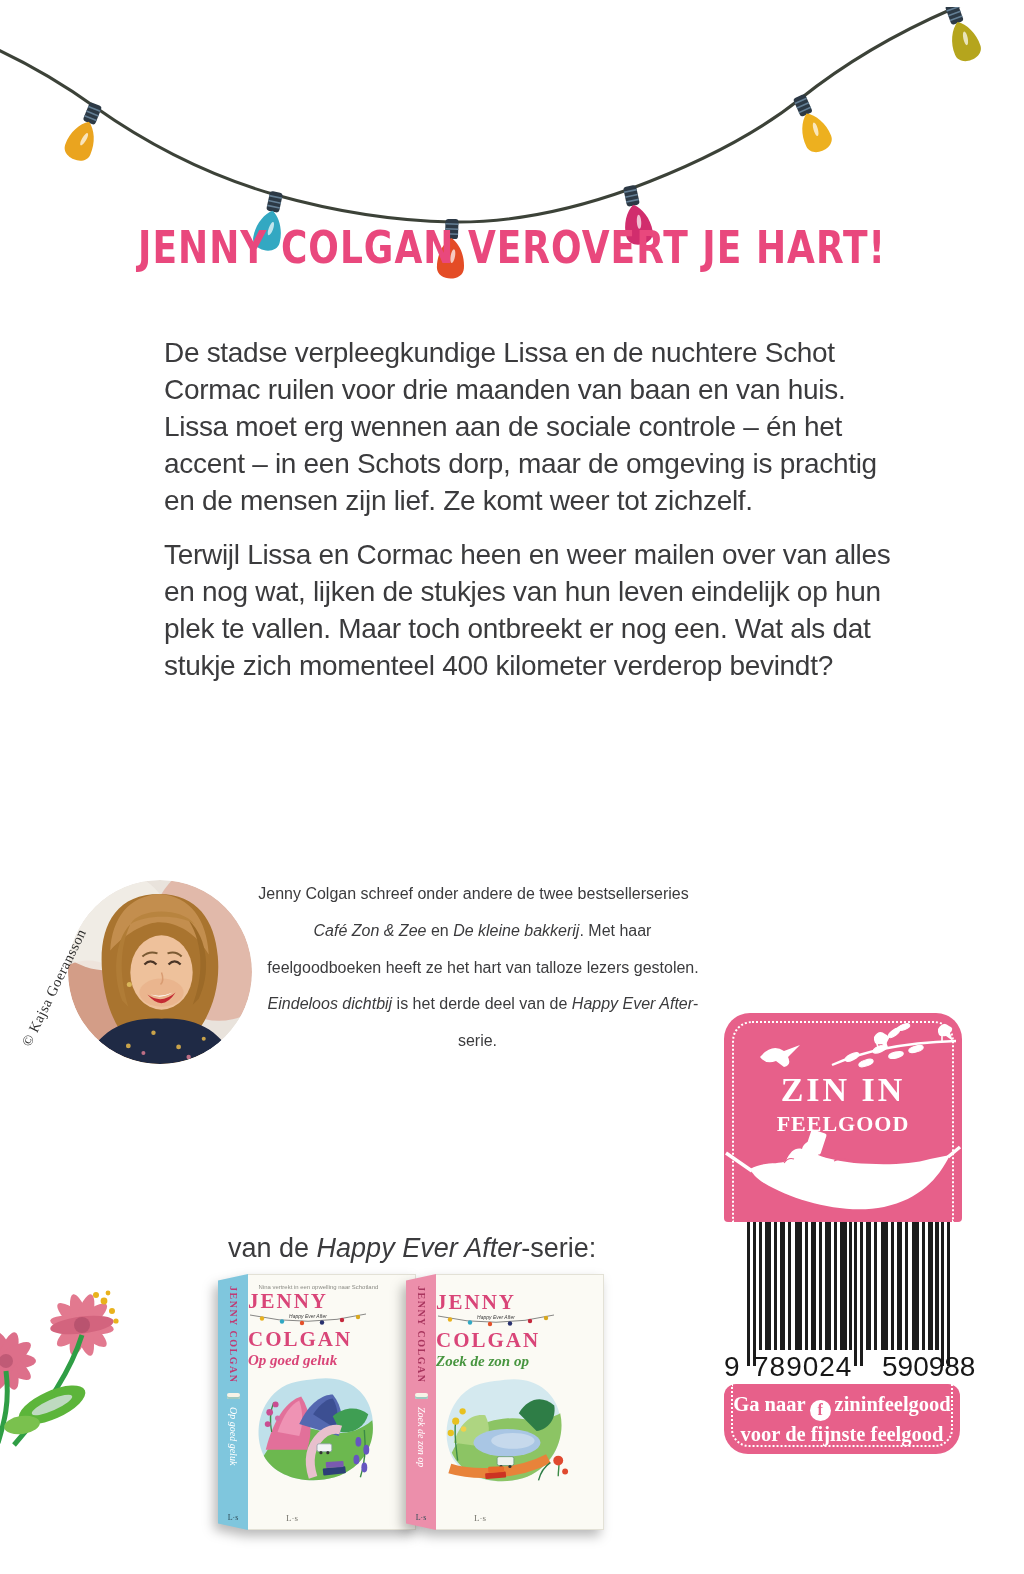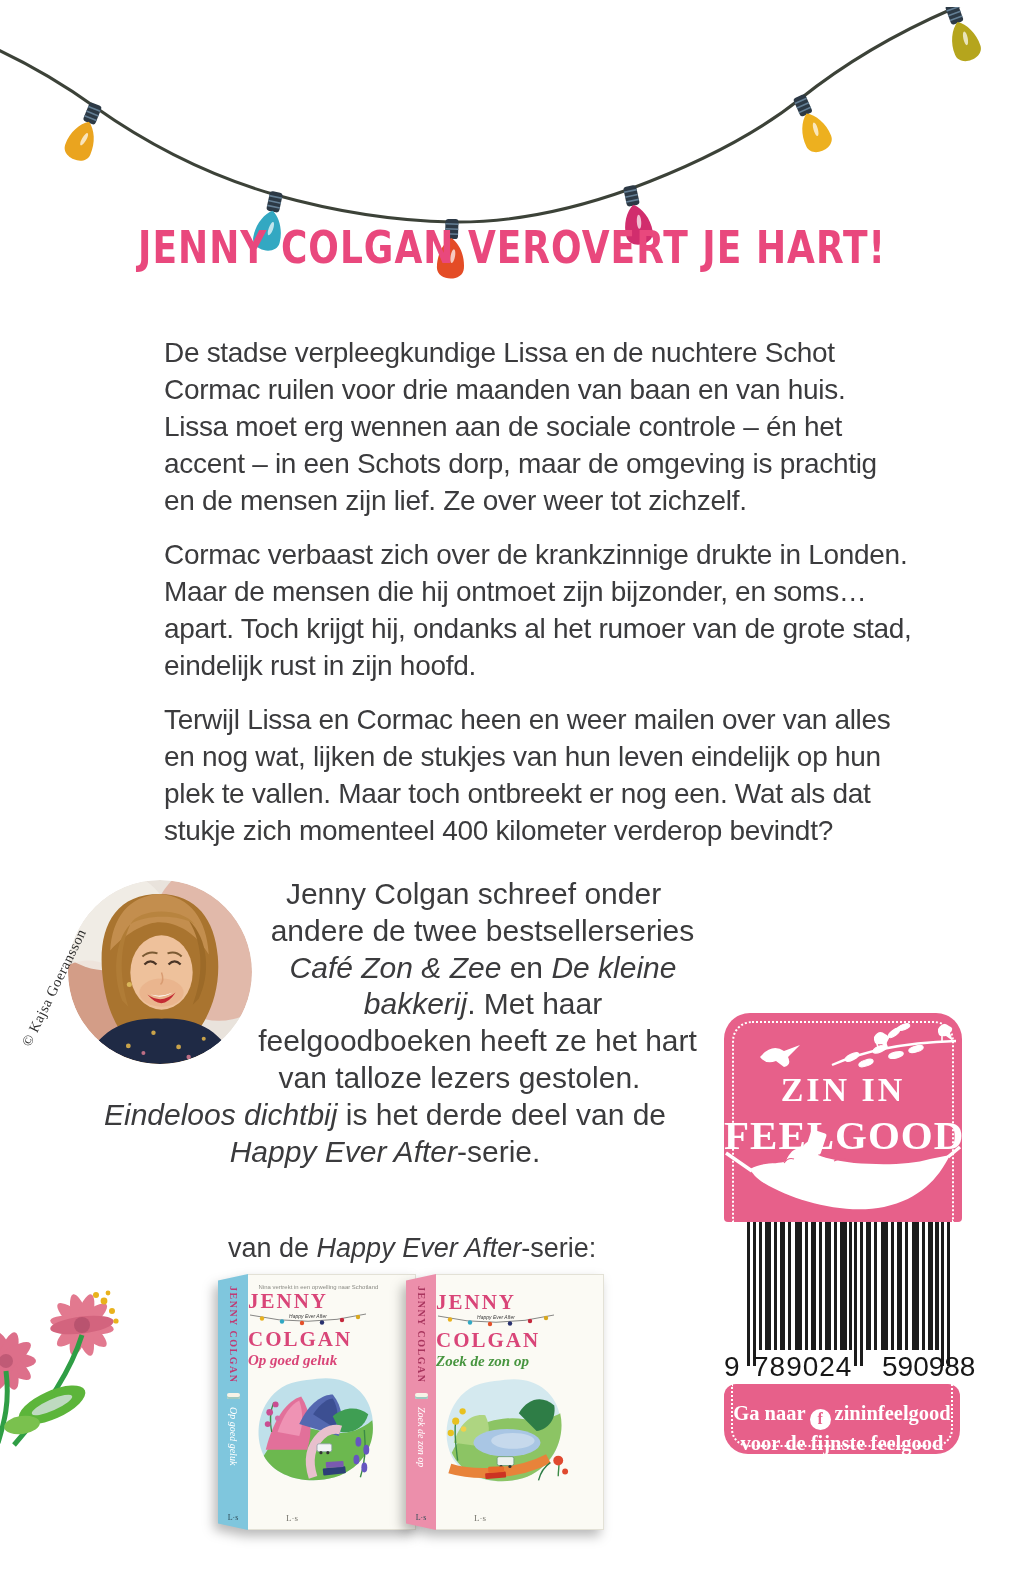--- a/index.html
+++ b/index.html
@@ -14,21 +14,21 @@
   .headline{position:absolute;top:220px;left:0;width:1024px;text-align:center;
     font-family:"DejaVu Sans",sans-serif;font-weight:bold;font-size:36px;
     letter-spacing:1px;color:#e9487d;transform:scaleY(1.22)}
 
   
   .blurb{position:absolute;left:164px;top:327px;width:750px;font-size:28px;
     line-height:37px;letter-spacing:-0.3px;color:#3b3b3d}
   .blurb p{margin:0 0 17px}
 
   
-  .author{position:absolute;left:68px;top:869px;width:634px;font-size:30px;line-height:36.8px}
+  .author{position:absolute;left:68px;top:869px;width:634px;font-size:16px;line-height:36.8px}
   .avatar{float:left;width:184px;height:184px;border-radius:50%;overflow:hidden;
     shape-outside:circle(51%);margin:4px 12px 8px 0}
   .bio{text-align:center}
   .bio em{font-style:italic}
   .credit{position:absolute;left:26px;top:1030px;width:190px;font-size:14.5px;color:#2e2e2e;
     letter-spacing:.5px;transform:rotate(-64deg);transform-origin:0 50%;
     font-family:"Liberation Serif",serif}
 
   
   .series-prompt{position:absolute;left:228px;top:1186px;font-size:27px;line-height:37px}
@@ -70,32 +70,32 @@
 
   
   .promo-badge{position:absolute;left:724px;top:1006px;width:238px;height:209px;
     background:#e7608a;border-radius:26px 26px 4px 4px}
   .badge-dots{position:absolute;left:8px;right:8px;top:8px;bottom:0;
     border:2.5px dotted #fff;border-bottom:none;border-radius:20px 20px 0 0}
   .badge-art{position:absolute;left:0;top:0}
   .badge-text{position:absolute;width:100%;text-align:center;color:#fff;
     font-family:Liberation Serif, serif;font-weight:700}
   .badge-line1{top:58px;font-size:34px;letter-spacing:3px}
-  .badge-line2{top:98px;font-size:41px;letter-spacing:1px}
+  .badge-line2{top:98px;font-size:22px;letter-spacing:1px}
 
   .barcode{position:absolute;left:745px;top:1215px}
   .isbn-digit{position:absolute;top:1344px;font-size:28px;color:#161616;letter-spacing:1px}
   .isbn-lead{left:724px}
   .isbn-g1{left:753px}
   .isbn-g2{left:882px;letter-spacing:0}
 
   .social-box{position:absolute;left:724px;top:1377px;width:236px;height:70px;
     background:#e7608a;border-radius:12px 12px 24px 24px;color:#fff;text-align:center;
     font-family:"Liberation Serif",serif;font-weight:700;font-size:20.5px;line-height:26px;
-    padding-top:16px}
+    padding-top:7px}
   .social-dots{position:absolute;left:7px;right:7px;top:0;bottom:7px;border:2.5px dotted #fff;
     border-top:none;border-radius:0 0 18px 18px;pointer-events:none}
   .fb{display:inline-flex;width:21px;height:21px;border-radius:50%;background:#fff;
     color:#e7608a;align-items:center;justify-content:center;font-size:16px;
     vertical-align:-4px;margin:0 4px;font-family:"Liberation Serif",serif}
 </style>
 </head>
 <body>
 
 <div class="page">
@@ -151,22 +151,21 @@
       <line x1="-6.5" y1="7" x2="6.5" y2="7" stroke="#647f95" stroke-width="1.6"></line>
       <line x1="-6.5" y1="12" x2="6.5" y2="12" stroke="#647f95" stroke-width="1.6"></line>
       <path d="M0,16 C8,21 14,33 13.5,46 C13,60 -13,60 -13.5,46 C-14,33 -8,21 0,16 Z" fill="#b5a51d"></path>
       <ellipse cx="2" cy="34" rx="2.2" ry="7" fill="#ffffff" opacity="0.7" transform="rotate(8 2 34)"></ellipse>
     </g>
   </svg>
 
   <div class="headline">JENNY COLGAN VEROVERT JE HART!</div>
 
   <div class="blurb">
-    <p>De stadse verpleegkundige Lissa en de nuchtere Schot Cormac ruilen voor drie maanden van baan en van huis. Lissa moet erg wennen aan de sociale controle – én het accent – in een Schots dorp, maar de omgeving is prachtig en de mensen zijn lief. Ze over weer tot zichzelf.</p>
-    <p>Cormac verbaast zich over de krankzinnige drukte in Londen. Maar de mensen die hij ontmoet zijn bijzonder, en soms… apart. Toch krijgt hij, ondanks al het rumoer van de grote stad, eindelijk rust in zijn hoofd.</p>
+    <p>De stadse verpleegkundige Lissa en de nuchtere Schot Cormac ruilen voor drie maanden van baan en van huis. Lissa moet erg wennen aan de sociale controle – én het accent – in een Schots dorp, maar de omgeving is prachtig en de mensen zijn lief. Ze komt weer tot zichzelf.</p>
     <p>Terwijl Lissa en Cormac heen en weer mailen over van alles en nog wat, lijken de stukjes van hun leven eindelijk op hun plek te vallen. Maar toch ontbreekt er nog een. Wat als dat stukje zich momenteel 400 kilometer verderop bevindt?</p>
   </div>
 
   <div class="author">
     <div class="avatar">
       <svg width="184" height="184" viewBox="0 0 183 183">
         <clipPath id="avclip">
             <circle cx="91.5" cy="91.5" r="91.5"></circle>
           </clipPath>
         <g clip-path="url(#avclip)">

